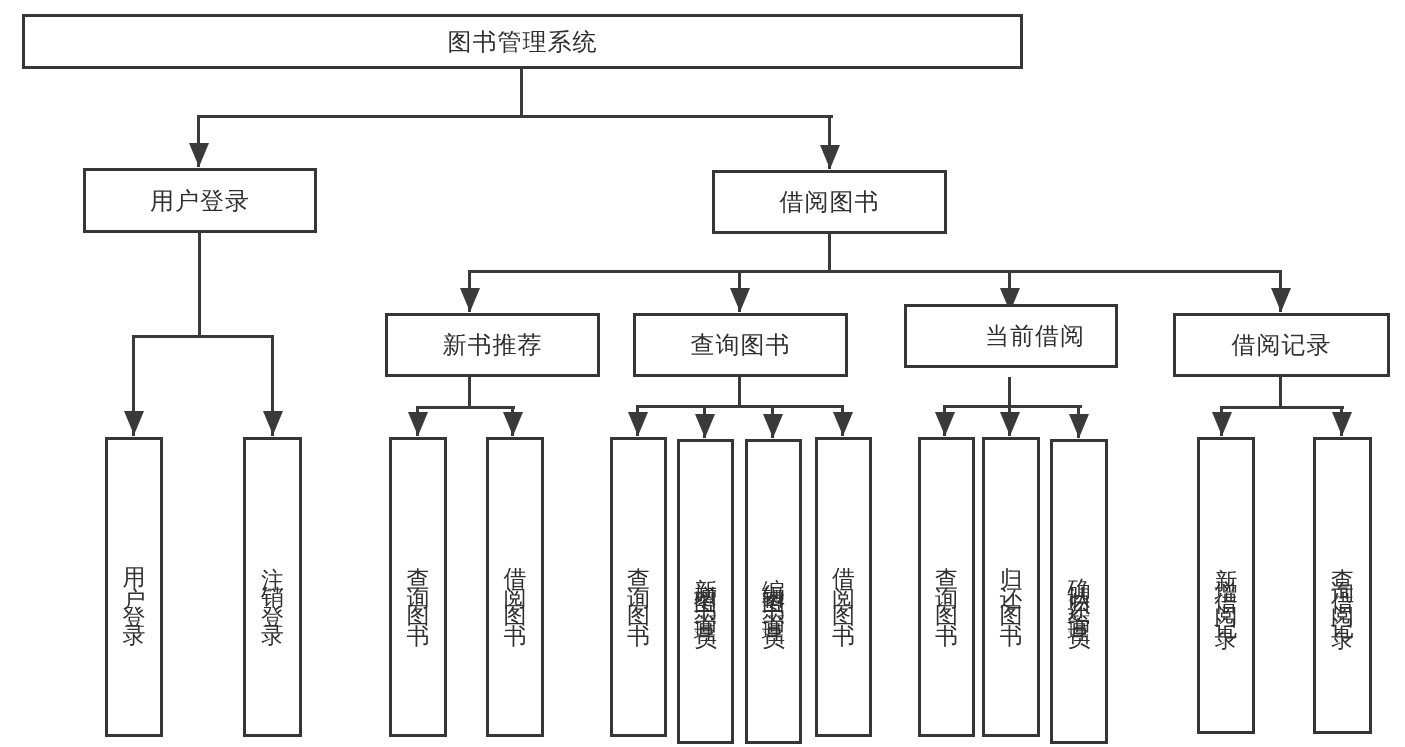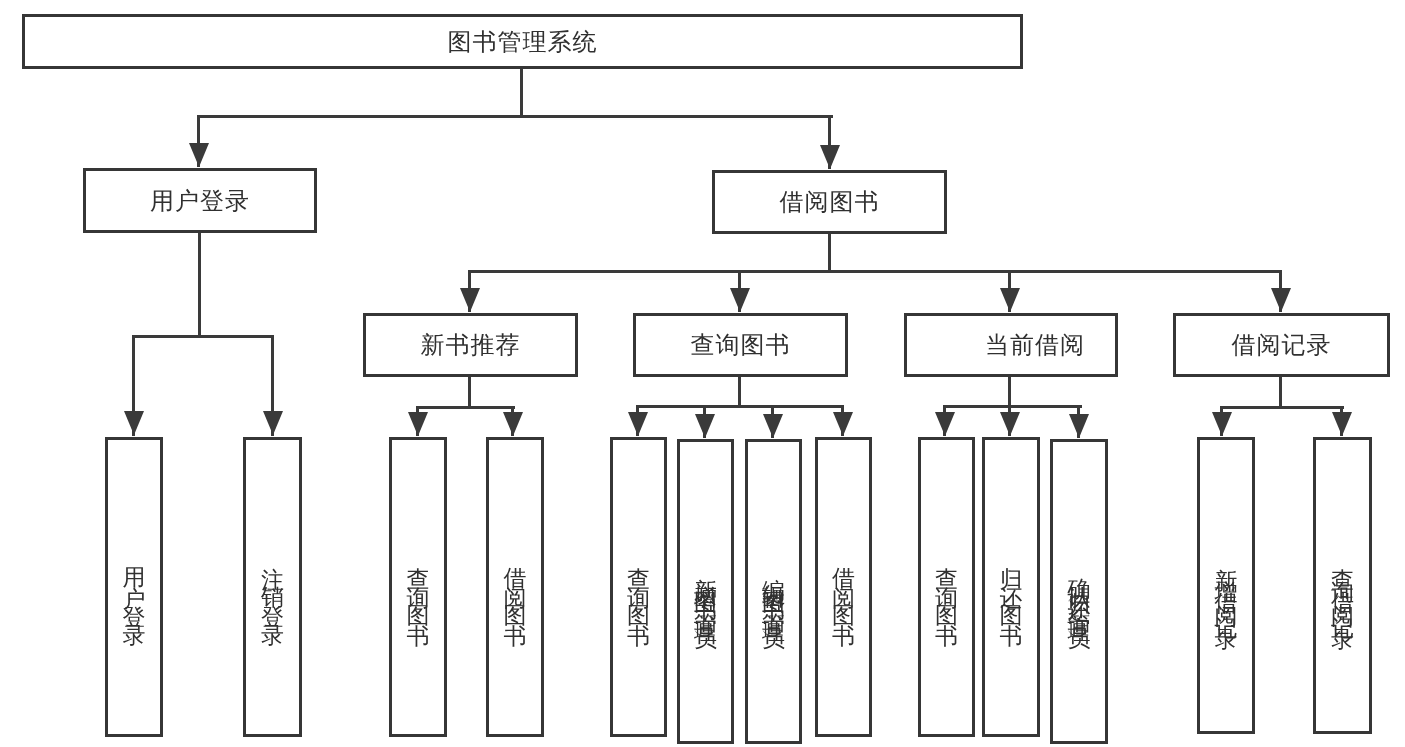--- a/index.html
+++ b/index.html
@@ -101,29 +101,29 @@
   </div>
 
   <div class="node h" style="left:83px;top:168px;width:234px;height:65px;">
     <span>用户登录</span>
   </div>
 
   <div class="node h" style="left:712px;top:170px;width:235px;height:64px;">
     <span>借阅图书</span>
   </div>
 
-  <div class="node h" style="left:363px;top:313px;width:215px;height:64px;">
+  <div class="node h" style="left:385px;top:313px;width:215px;height:64px;">
     <span>新书推荐</span>
   </div>
 
   <div class="node h" style="left:633px;top:313px;width:215px;height:64px;">
     <span>查询图书</span>
   </div>
 
-  <div class="node h" style="left:904px;top:313px;width:214px;height:64px;padding-left:48px;">
+  <div class="node h" style="left:904px;top:304px;width:214px;height:64px;padding-left:48px;">
     <span>当前借阅</span>
   </div>
 
   <div class="node h" style="left:1173px;top:313px;width:217px;height:64px;">
     <span>借阅记录</span>
   </div>
 
   <div class="node v loose" style="left:105px;top:437px;width:58px;height:300px;">用户登录</div>
   <div class="node v loose" style="left:243px;top:437px;width:59px;height:300px;">注销登录</div>
 

